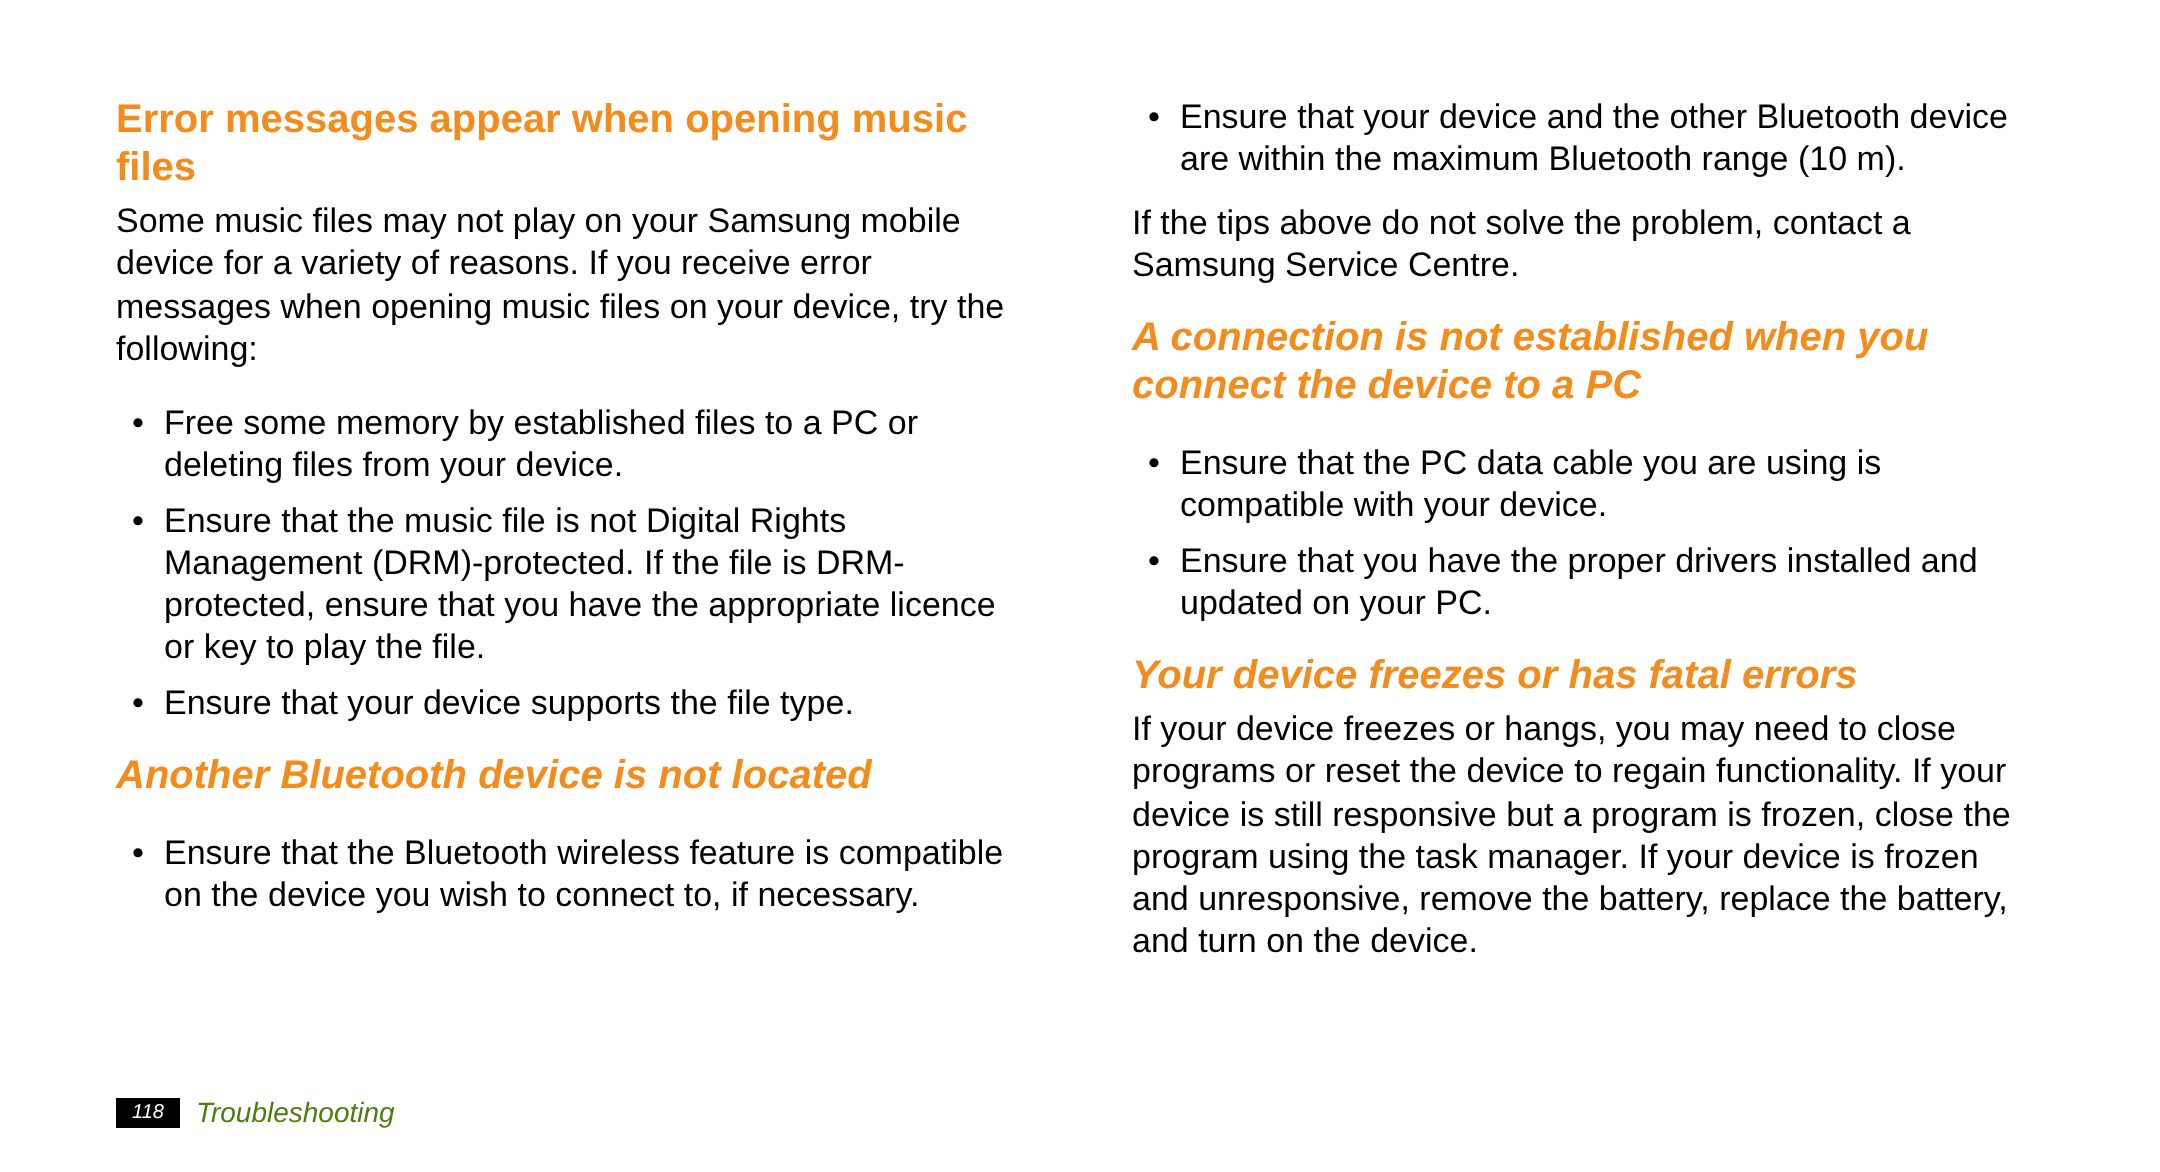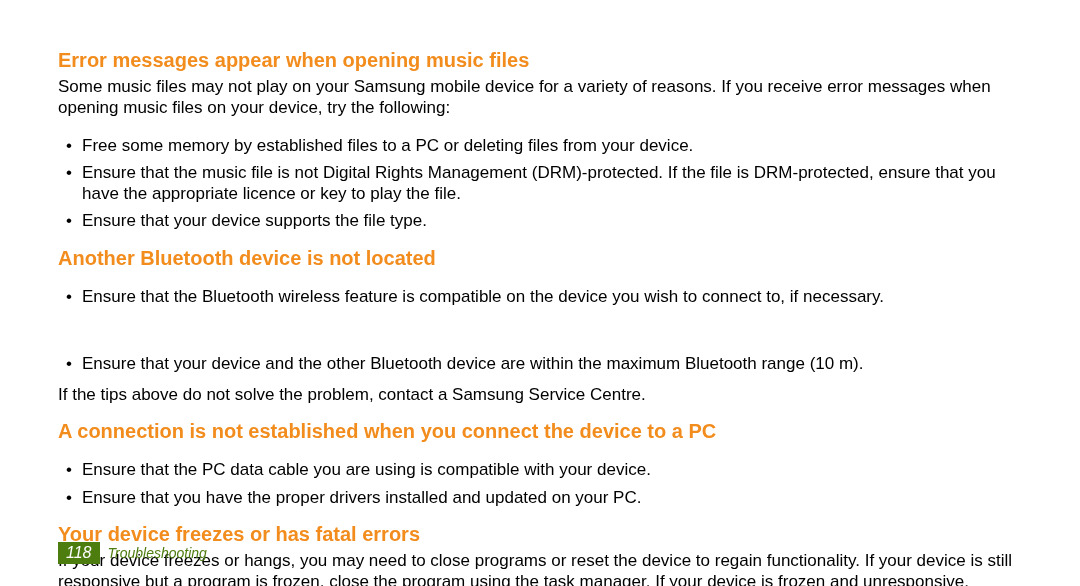--- a/index.html
+++ b/index.html
@@ -9,37 +9,36 @@
     height: 586px;
     font-family: "Segoe UI", "Helvetica Neue", Arial, sans-serif;
     background: #fff;
     color: #000;
     box-sizing: border-box;
     padding: 48px 58px 20px 58px;
     position: relative;
   }
   .columns {
     display: flex;
-    gap: 36px;
+    gap: 52px;
     height: 480px;
-    flex-direction: column;
   }
   .col {
     flex: 1;
     font-size: 17px;
     line-height: 1.25;
   }
   h2 {
     color: #f28c1d;
     font-size: 20px;
     font-weight: 700;
     margin: 0 0 4px 0;
     line-height: 1.2;
   }
-  h2.spaced { margin-top: 14px; }
+  h2.spaced { margin-top: 14px; font-style: italic; }
   p { margin: 0 0 6px 0; }
   ul {
     margin: 16px 0 10px 0;
     padding-left: 24px;
     list-style: none;
   }
   li {
     position: relative;
     margin-bottom: 6px;
   }
@@ -52,26 +51,26 @@
   .footer {
     position: absolute;
     left: 58px;
     bottom: 22px;
     display: flex;
     align-items: center;
     gap: 8px;
     font-size: 14px;
   }
   .page-badge {
-    background: #4d7c0f;
+    background: #000000;
     color: #fff;
     font-style: italic;
     font-weight: 500;
     padding: 2px 8px;
-    font-size: 16px;
+    font-size: 10px;
   }
   .footer-label {
     font-style: italic;
     color: #4d7c0f;
   }
 </style>
 </head>
 <body>
 
 <div class="columns">

